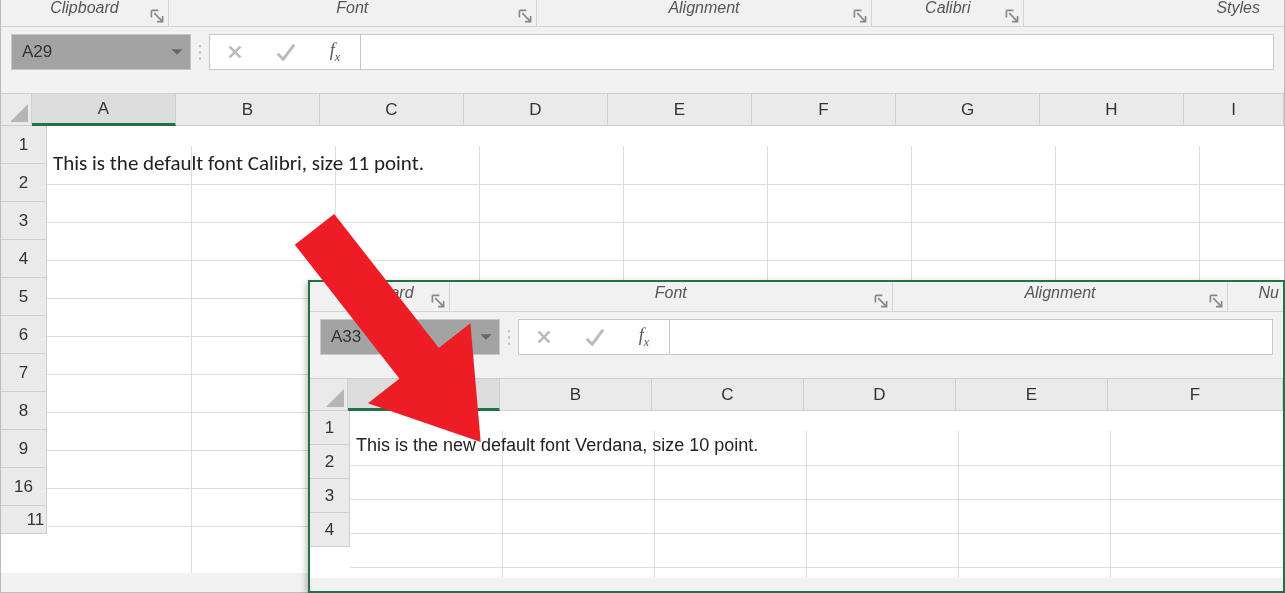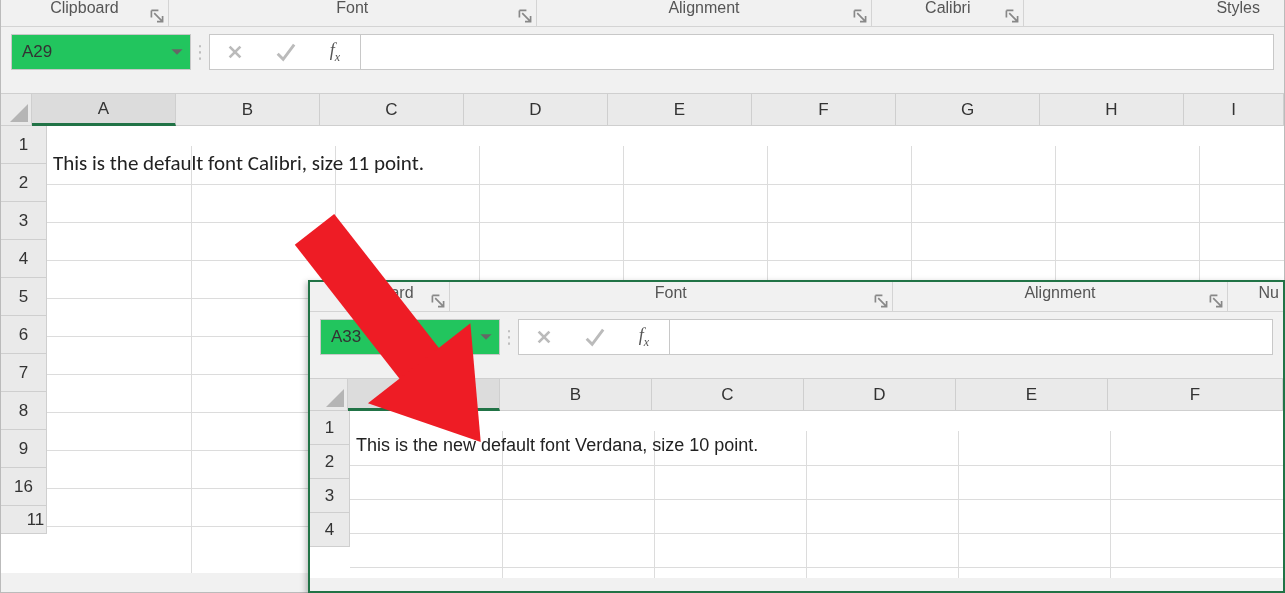--- a/index.html
+++ b/index.html
@@ -27,40 +27,40 @@
   }
   .group {
     position: relative;
     height: 100%;
     border-right: 1px solid #d4d4d4;
     display: flex;
     align-items: flex-start;
     justify-content: center;
     padding-top: 2px;
   }
-  .group-label { pointer-events: none; }
+  .group-label { pointer-events: none; font-style: italic; }
   .launcher {
     position: absolute;
     right: 4px;
     bottom: 3px;
     width: 14px;
     height: 14px;
     color: #888;
   }
   .launcher svg { width: 14px; height: 14px; display:block; }
   
   .formula-row {
     display: flex;
     align-items: center;
     height: 50px;
     padding: 6px 10px;
     gap: 0;
   }
   .namebox {
-    background: #22c55e;
+    background: #a3a3a3;
     border: 1px solid #c8c8c8;
     height: 36px;
     width: 180px;
     display: flex;
     align-items: center;
     justify-content: space-between;
     padding: 0 6px 0 10px;
     font-size: 17px;
     color: #333;
   }

